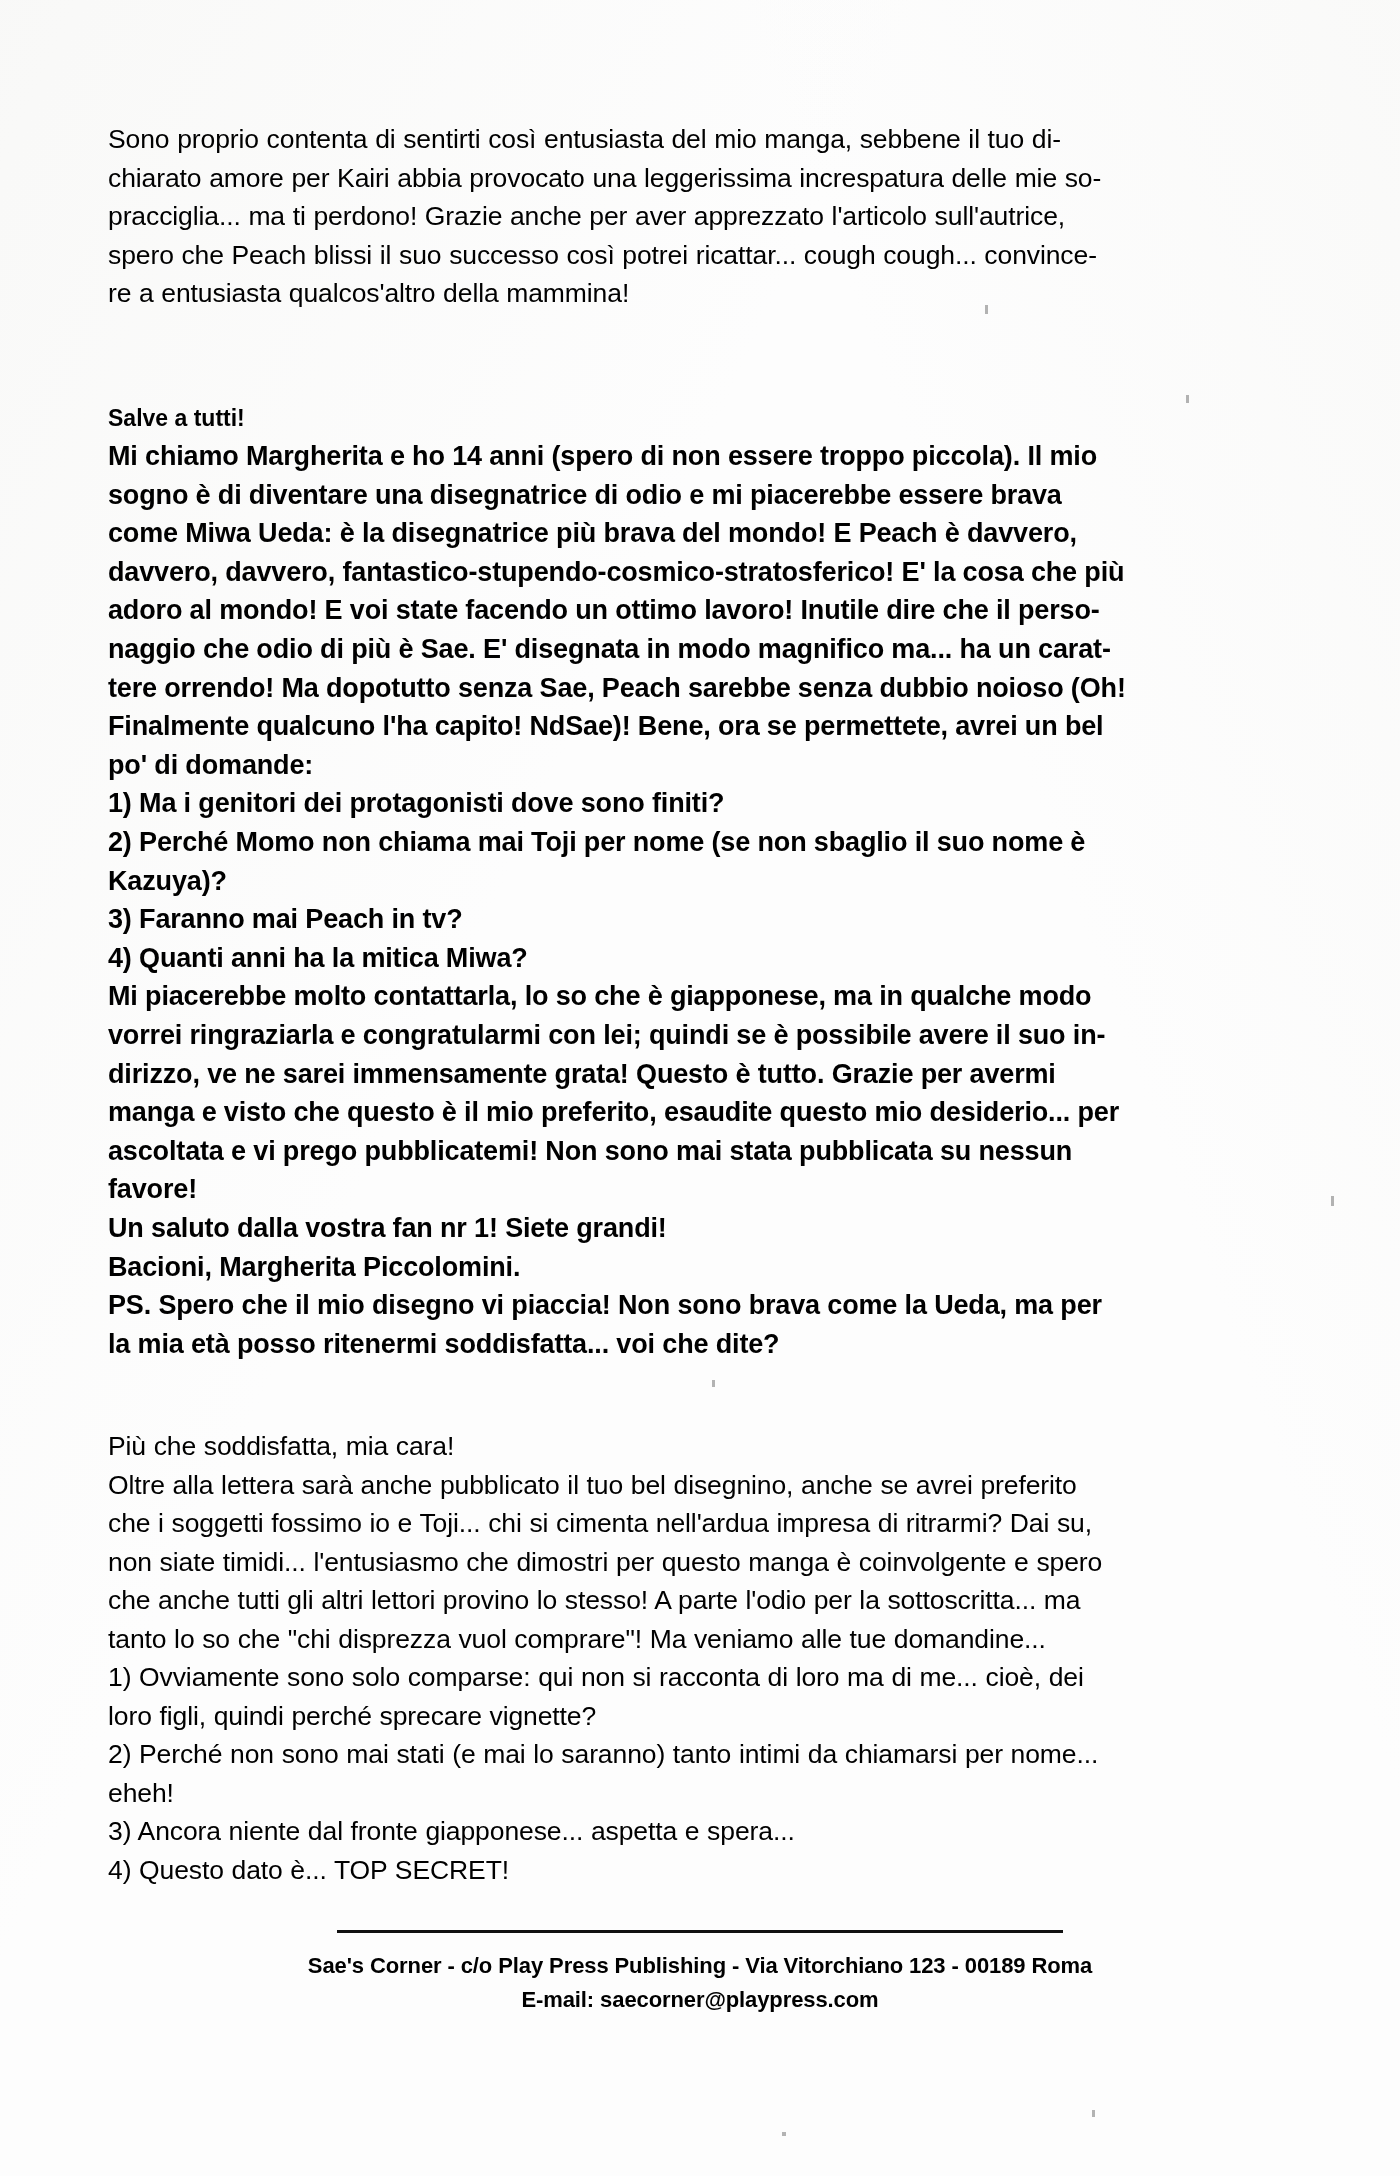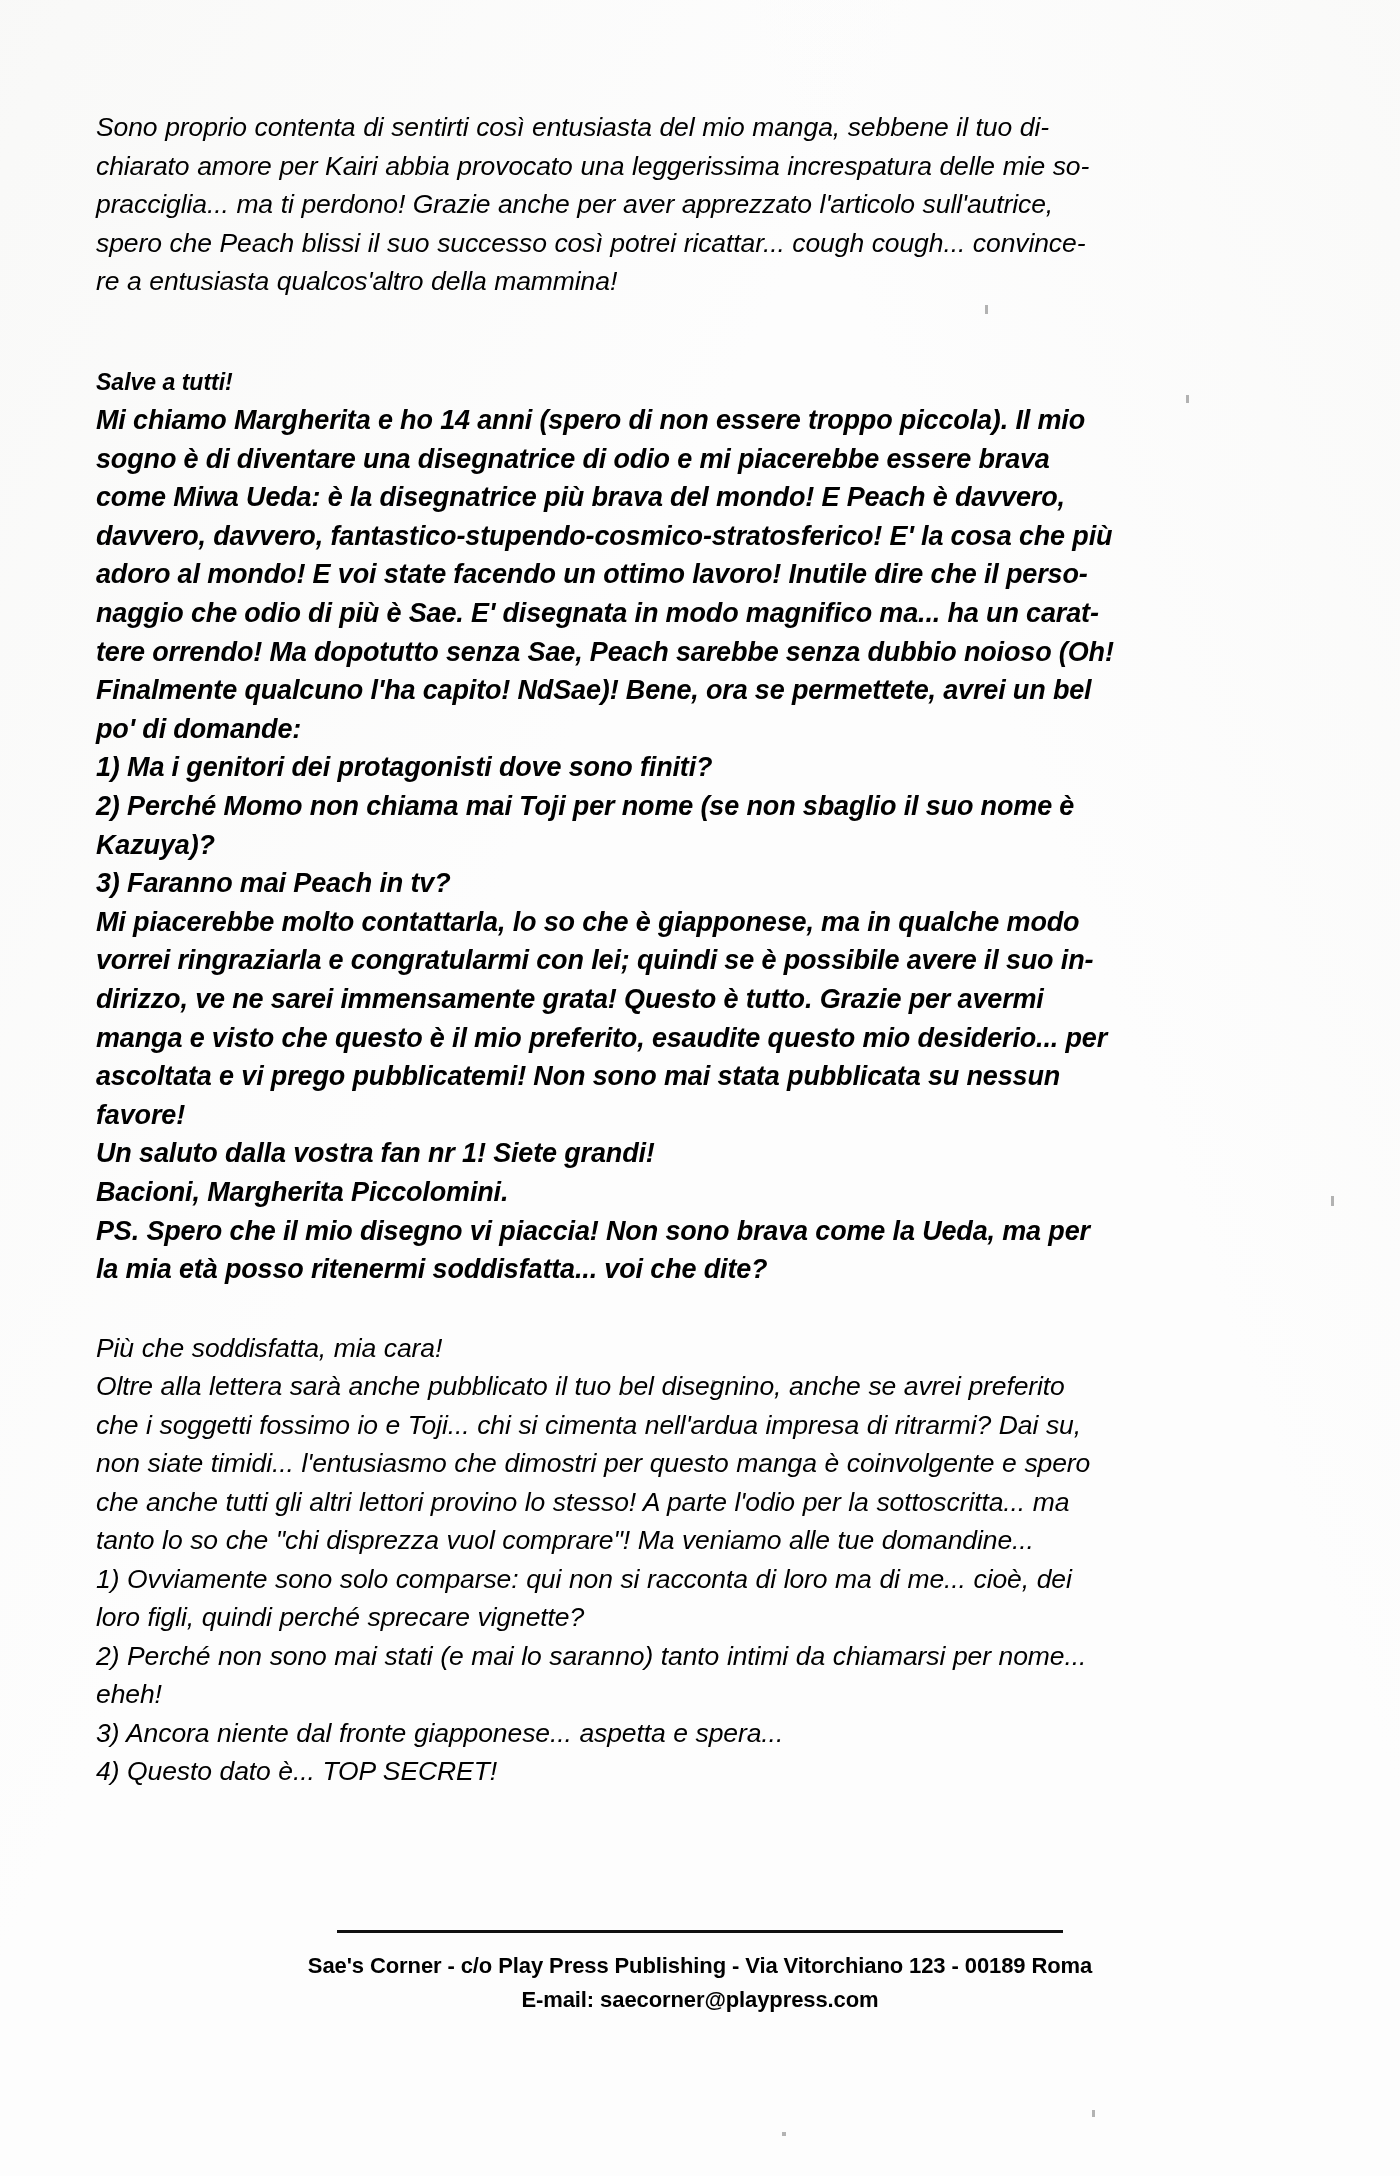--- a/index.html
+++ b/index.html
@@ -28,22 +28,21 @@
       linear-gradient(250deg, rgba(246,246,244,0.5) 0%, rgba(255,255,255,0) 30%);
     pointer-events: none;
   }
   .content {
     position: absolute;
     left: 96px;
     top: 108px;
     width: 1232px;
   }
   p, div.blk {
-    margin: 0;
-    font-style: italic;
+    margin: 12px;
   }
   .para {
     font-size: 26.5px;
     line-height: 38.5px;
     text-align: justify;
     letter-spacing: -0.1px;
     word-spacing: 0.4px;
     -webkit-font-smoothing: none;
   }
   .para-left {
@@ -132,20 +131,21 @@
         <div>tere orrendo! Ma dopotutto senza Sae, Peach sarebbe senza dubbio noioso (Oh!</div>
         <div>Finalmente qualcuno l'ha capito! NdSae)! Bene, ora se permettete, avrei un bel</div>
         <div class="lastline">po' di domande:</div>
       </div>
 
       <div class="bold-block">
         <div class="lastline">1) Ma i genitori dei protagonisti dove sono finiti?</div>
         <div>2) Perché Momo non chiama mai Toji per nome (se non sbaglio il suo nome è</div>
         <div class="lastline">Kazuya)?</div>
         <div class="lastline">3) Faranno mai Peach in tv?</div>
+        <div class="lastline">4) Quanti anni ha la mitica Miwa?</div>
       </div>
 
       <div class="bold-block">
         <div>Mi piacerebbe molto contattarla, lo so che è giapponese, ma in qualche modo</div>
         <div>vorrei ringraziarla e congratularmi con lei; quindi se è possibile avere il suo in-</div>
         <div>dirizzo, ve ne sarei immensamente grata! Questo è tutto. Grazie per avermi</div>
         <div>manga e visto che questo è il mio preferito, esaudite questo mio desiderio... per</div>
         <div>ascoltata e vi prego pubblicatemi! Non sono mai stata pubblicata su nessun</div>
         <div class="lastline">favore!</div>
       </div>

